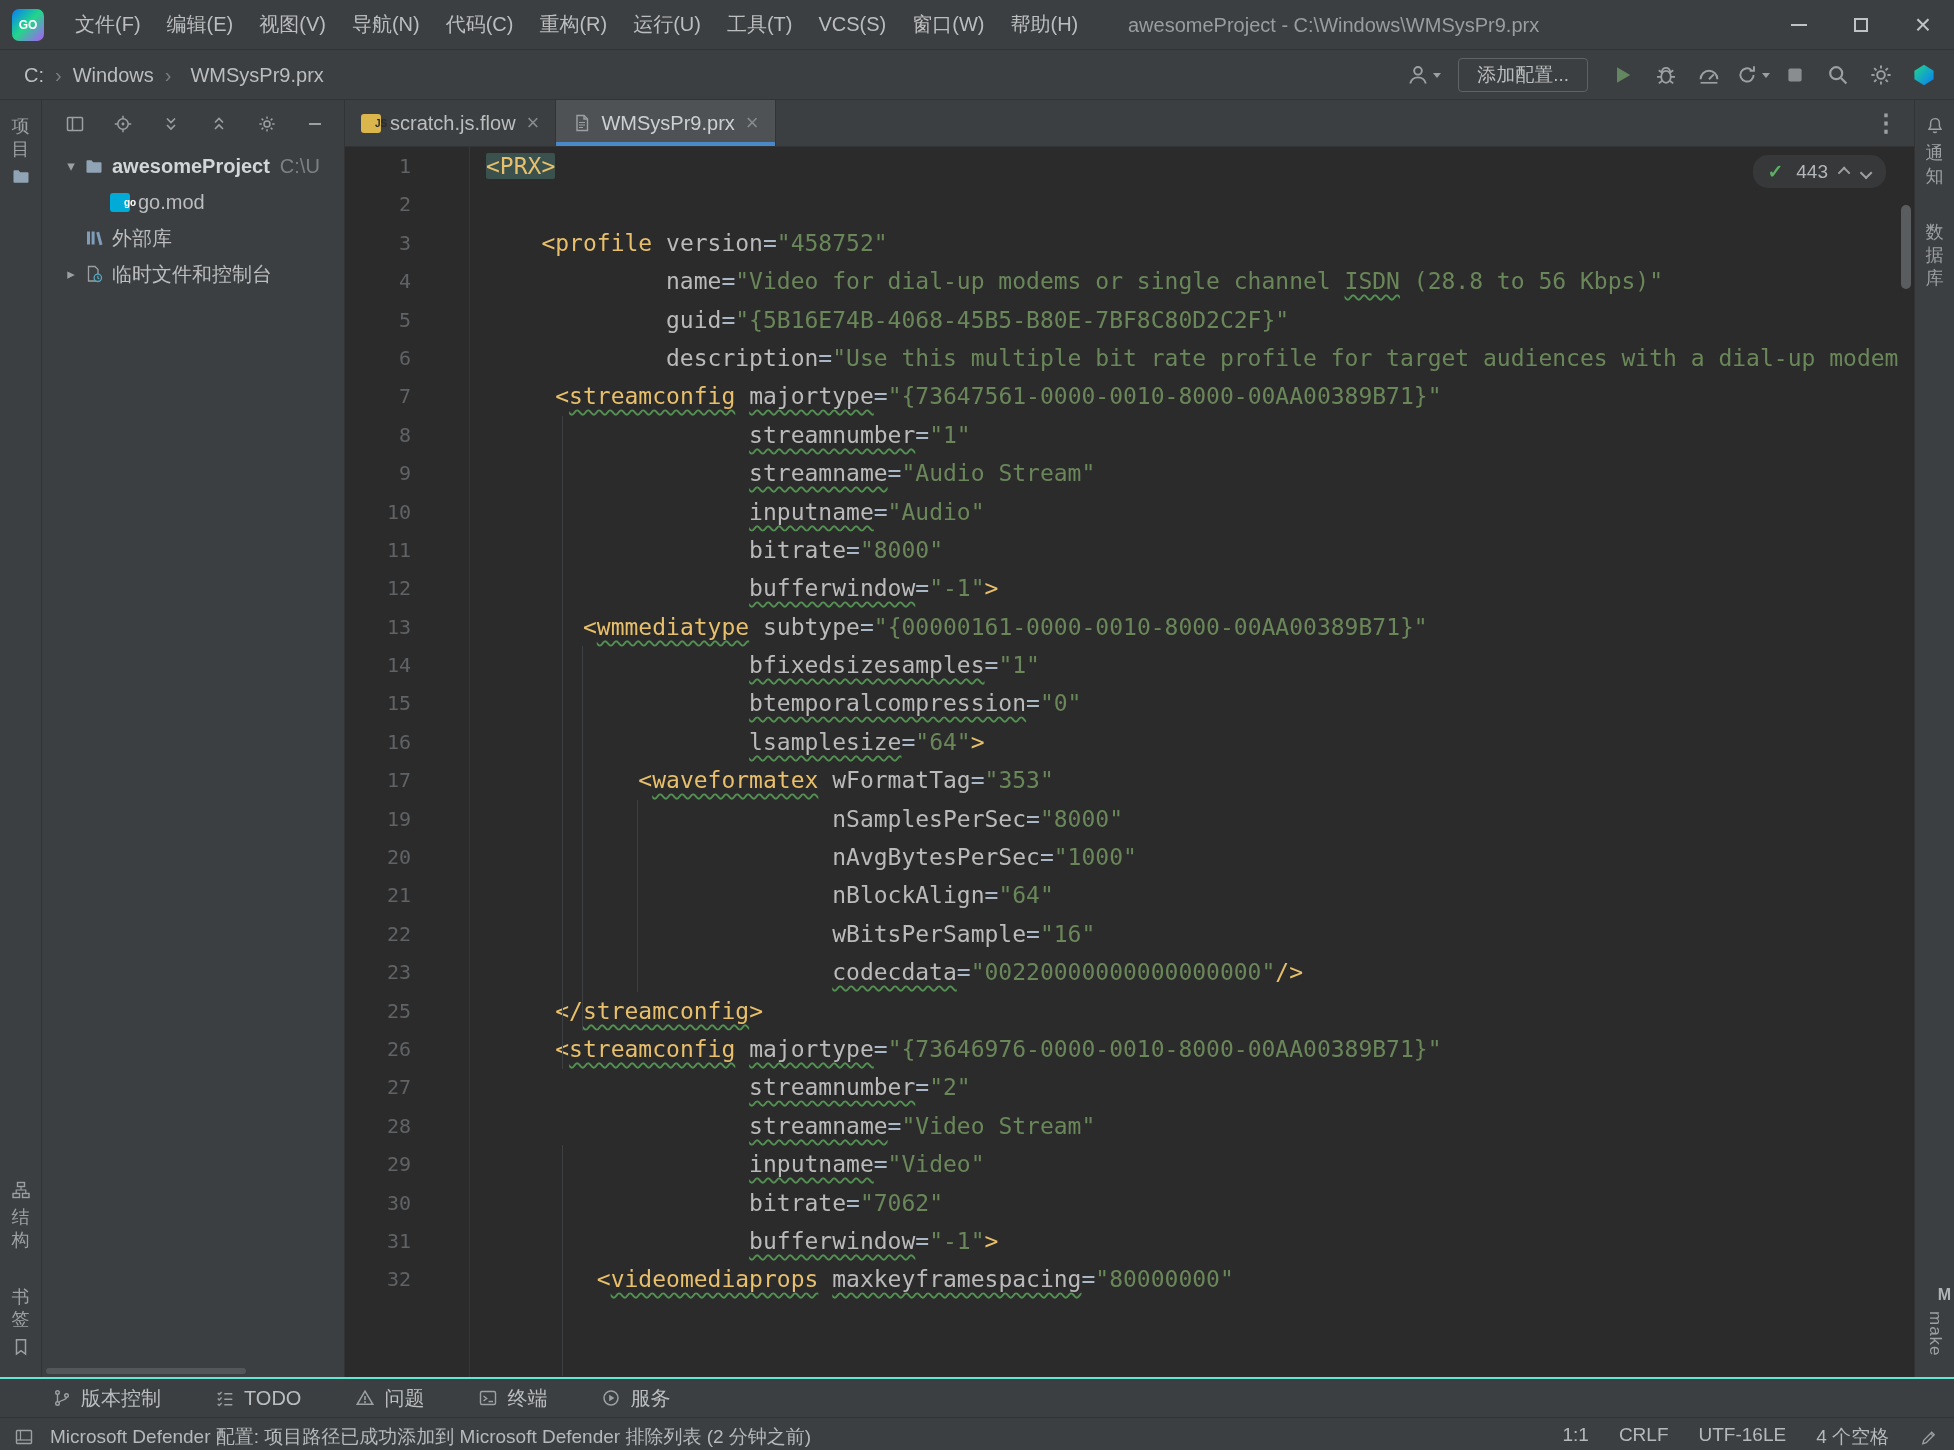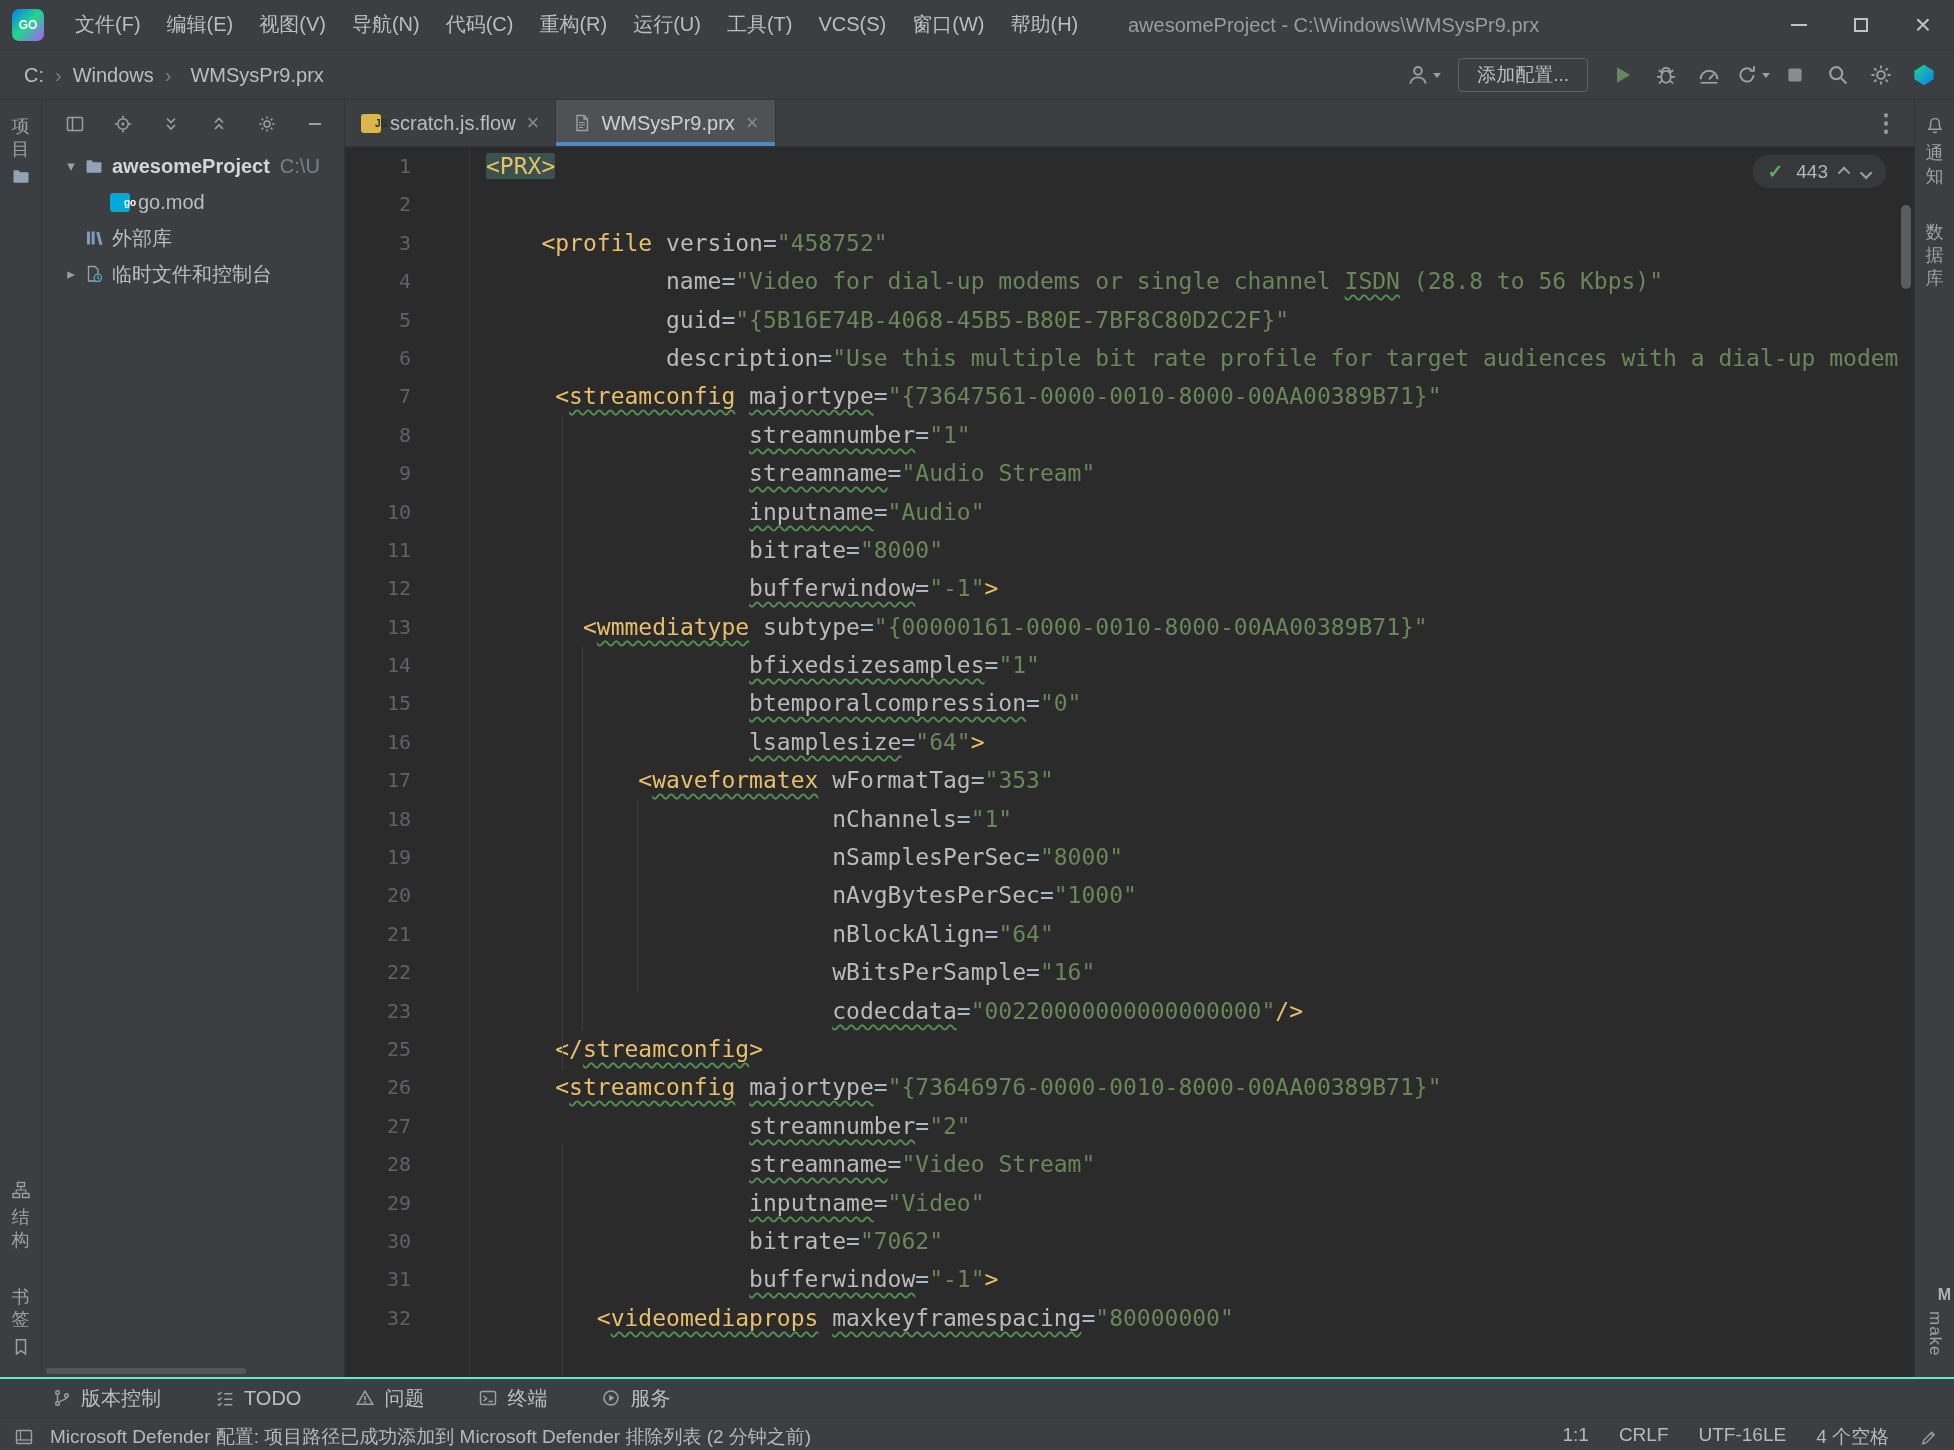--- a/index.html
+++ b/index.html
@@ -386,21 +386,20 @@
             <div class="line"><span class="ln">8</span><span class="code"><span class="tk-p">                   </span><span class="tk-a wavy">streamnumber</span><span class="tk-p">=</span><span class="tk-v">"1"</span></span></div>
             <div class="line"><span class="ln">9</span><span class="code"><span class="tk-p">                   </span><span class="tk-a wavy">streamname</span><span class="tk-p">=</span><span class="tk-v">"Audio Stream"</span></span></div>
             <div class="line"><span class="ln">10</span><span class="code"><span class="tk-p">                   </span><span class="tk-a wavy">inputname</span><span class="tk-p">=</span><span class="tk-v">"Audio"</span></span></div>
             <div class="line"><span class="ln">11</span><span class="code"><span class="tk-p">                   </span><span class="tk-a">bitrate</span><span class="tk-p">=</span><span class="tk-v">"8000"</span></span></div>
             <div class="line"><span class="ln">12</span><span class="code"><span class="tk-p">                   </span><span class="tk-a wavy">bufferwindow</span><span class="tk-p">=</span><span class="tk-v">"-1"</span><span class="tk-t">&gt;</span></span></div>
             <div class="line"><span class="ln">13</span><span class="code"><span class="tk-p">       </span><span class="tk-t">&lt;</span><span class="tk-t wavy">wmmediatype</span><span class="tk-p"> </span><span class="tk-a">subtype</span><span class="tk-p">=</span><span class="tk-v">"{00000161-0000-0010-8000-00AA00389B71}"</span></span></div>
             <div class="line"><span class="ln">14</span><span class="code"><span class="tk-p">                   </span><span class="tk-a wavy">bfixedsizesamples</span><span class="tk-p">=</span><span class="tk-v">"1"</span></span></div>
             <div class="line"><span class="ln">15</span><span class="code"><span class="tk-p">                   </span><span class="tk-a wavy">btemporalcompression</span><span class="tk-p">=</span><span class="tk-v">"0"</span></span></div>
             <div class="line"><span class="ln">16</span><span class="code"><span class="tk-p">                   </span><span class="tk-a wavy">lsamplesize</span><span class="tk-p">=</span><span class="tk-v">"64"</span><span class="tk-t">&gt;</span></span></div>
             <div class="line"><span class="ln">17</span><span class="code"><span class="tk-p">           </span><span class="tk-t">&lt;</span><span class="tk-t wavy">waveformatex</span><span class="tk-p"> </span><span class="tk-a">wFormatTag</span><span class="tk-p">=</span><span class="tk-v">"353"</span></span></div>
-            <div class="line"><span class="ln">18</span><span class="code"><span class="tk-p">                         </span><span class="tk-a">nChannels</span><span class="tk-p">=</span><span class="tk-v">"1"</span></span></div>
             <div class="line"><span class="ln">19</span><span class="code"><span class="tk-p">                         </span><span class="tk-a">nSamplesPerSec</span><span class="tk-p">=</span><span class="tk-v">"8000"</span></span></div>
             <div class="line"><span class="ln">20</span><span class="code"><span class="tk-p">                         </span><span class="tk-a">nAvgBytesPerSec</span><span class="tk-p">=</span><span class="tk-v">"1000"</span></span></div>
             <div class="line"><span class="ln">21</span><span class="code"><span class="tk-p">                         </span><span class="tk-a">nBlockAlign</span><span class="tk-p">=</span><span class="tk-v">"64"</span></span></div>
             <div class="line"><span class="ln">22</span><span class="code"><span class="tk-p">                         </span><span class="tk-a">wBitsPerSample</span><span class="tk-p">=</span><span class="tk-v">"16"</span></span></div>
             <div class="line"><span class="ln">23</span><span class="code"><span class="tk-p">                         </span><span class="tk-a wavy">codecdata</span><span class="tk-p">=</span><span class="tk-v">"00220000000000000000"</span><span class="tk-t">/&gt;</span></span></div>
             <div class="line"><span class="ln">25</span><span class="code"><span class="tk-p">     </span><span class="tk-t">&lt;/</span><span class="tk-t wavy">streamconfig</span><span class="tk-t">&gt;</span></span></div>
             <div class="line"><span class="ln">26</span><span class="code"><span class="tk-p">     </span><span class="tk-t">&lt;</span><span class="tk-t wavy">streamconfig</span><span class="tk-p"> </span><span class="tk-a wavy">majortype</span><span class="tk-p">=</span><span class="tk-v">"{73646976-0000-0010-8000-00AA00389B71}"</span></span></div>
             <div class="line"><span class="ln">27</span><span class="code"><span class="tk-p">                   </span><span class="tk-a wavy">streamnumber</span><span class="tk-p">=</span><span class="tk-v">"2"</span></span></div>
             <div class="line"><span class="ln">28</span><span class="code"><span class="tk-p">                   </span><span class="tk-a wavy">streamname</span><span class="tk-p">=</span><span class="tk-v">"Video Stream"</span></span></div>
             <div class="line"><span class="ln">29</span><span class="code"><span class="tk-p">                   </span><span class="tk-a wavy">inputname</span><span class="tk-p">=</span><span class="tk-v">"Video"</span></span></div>

